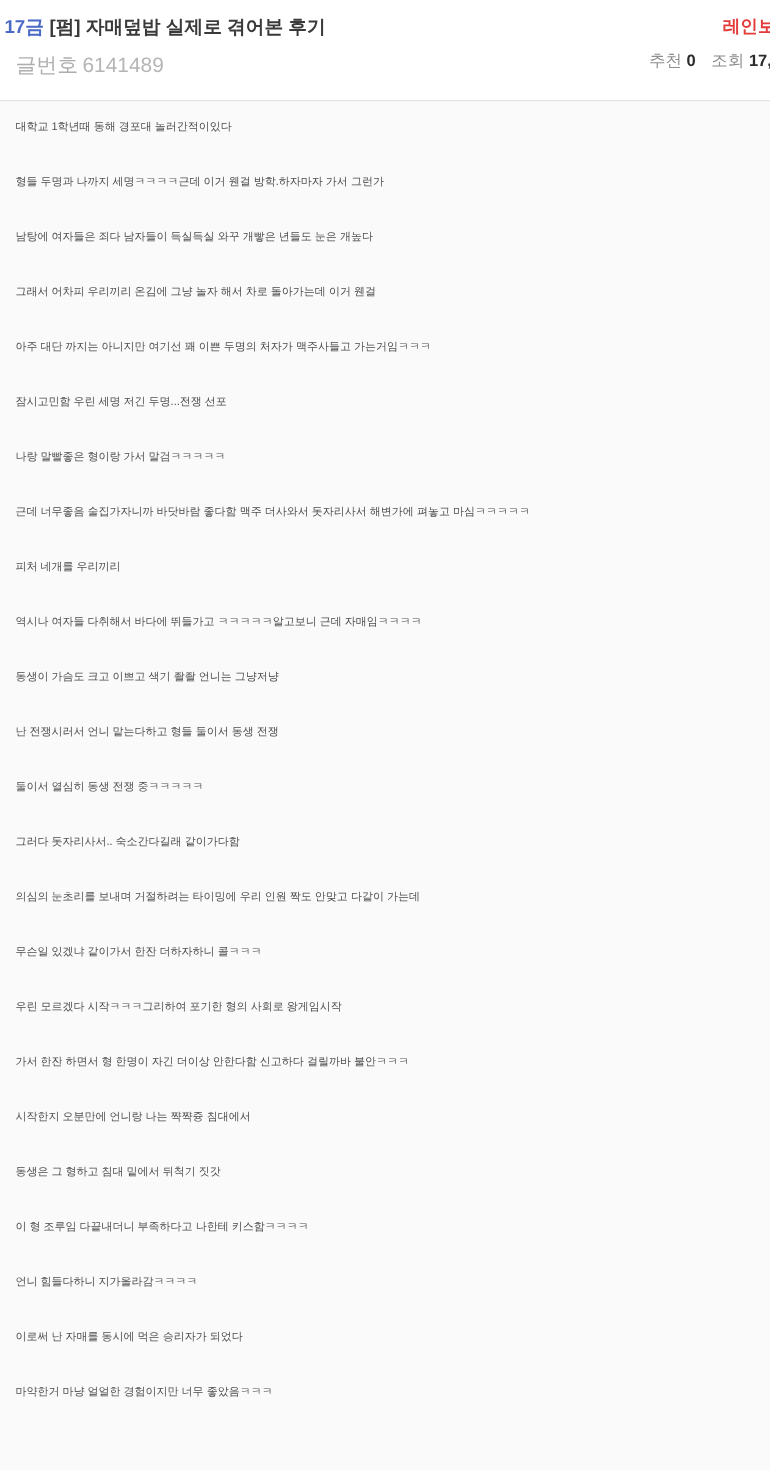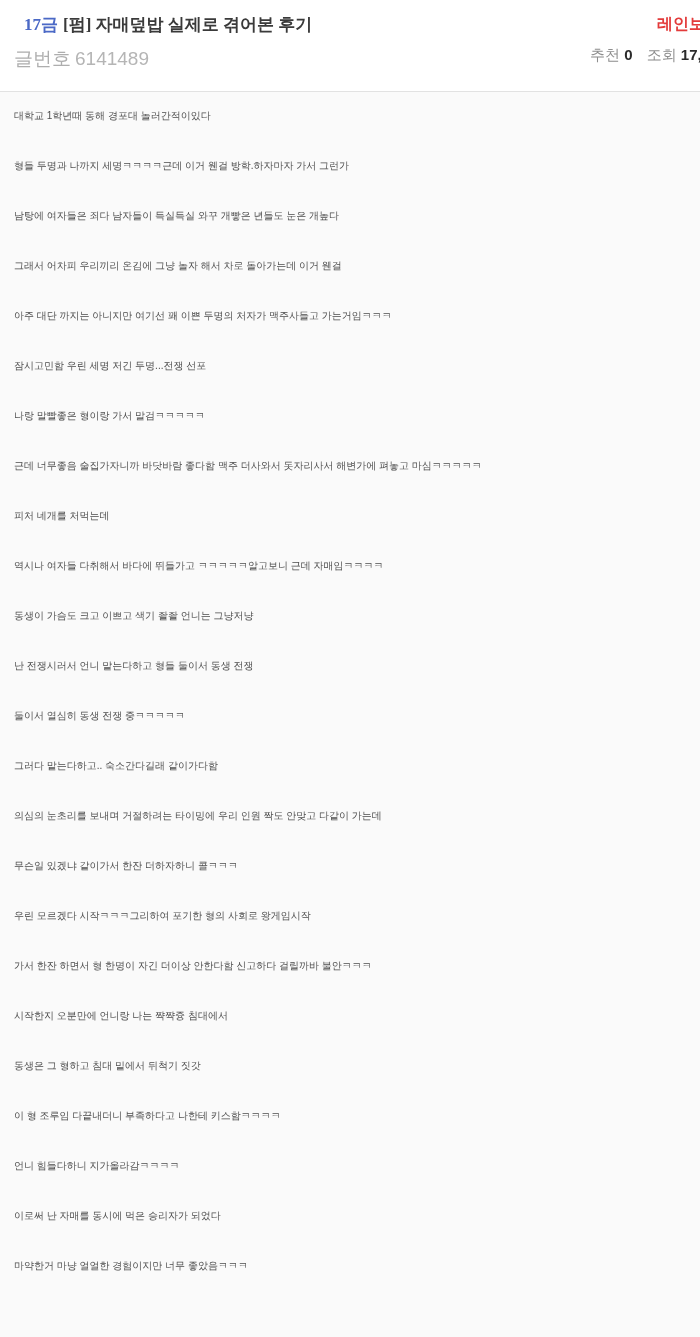--- a/index.html
+++ b/index.html
@@ -6,23 +6,23 @@
   body {
     width:700px; height:1337px;
     background:#ffffff;
     overflow:hidden;
     position:relative;
     font-family:"Liberation Sans", sans-serif;
   }
   
   .header { position:absolute; top:0; left:0; width:700px; height:91px; background:#ffffff; }
   .title-row {
-    position:absolute; top:13px; left:24px;
+    position:absolute; top:13px; left:4px;
     font-size:17px; font-weight:bold; color:#3a3a3a;
-    white-space:nowrap; letter-spacing:0;font-family:Liberation Serif, serif;
+    white-space:nowrap; letter-spacing:0;
   }
   .age-badge { color:#4b69c6; margin-right:5px; }
   .author {
     position:absolute; top:14px; left:657px;
     font-size:16px; font-weight:bold; color:#e33b3b;
     white-space:nowrap;
   }
   .postno-row {
     position:absolute; top:46px; left:14px;
     font-size:19px; color:#aeaeae; white-space:nowrap;
@@ -78,26 +78,26 @@
 
 <div class="content">
     <p>대학교 1학년때 동해 경포대 놀러간적이있다</p>
     <p>형들 두명과 나까지 세명ㅋㅋㅋㅋ근데 이거 웬걸 방학.하자마자 가서 그런가</p>
     <p>남탕에 여자들은 죄다 남자들이 득실득실 와꾸 개빻은 년들도 눈은 개높다</p>
     <p>그래서 어차피 우리끼리 온김에 그냥 놀자 해서 차로 돌아가는데 이거 웬걸</p>
     <p>아주 대단 까지는 아니지만 여기선 꽤 이쁜 두명의 처자가 맥주사들고 가는거임ㅋㅋㅋ</p>
     <p>잠시고민함 우린 세명 저긴 두명...전쟁 선포</p>
     <p>나랑 말빨좋은 형이랑 가서 말검ㅋㅋㅋㅋㅋ</p>
     <p>근데 너무좋음 술집가자니까 바닷바람 좋다함 맥주 더사와서 돗자리사서 해변가에 펴놓고 마심ㅋㅋㅋㅋㅋ</p>
-    <p>피처 네개를 처먹는데</p>
+    <p>피처 네개를 우리끼리</p>
     <p>역시나 여자들 다취해서 바다에 뛰들가고 ㅋㅋㅋㅋㅋ알고보니 근데 자매임ㅋㅋㅋㅋ</p>
     <p>동생이 가슴도 크고 이쁘고 색기 좔좔 언니는 그냥저냥</p>
     <p>난 전쟁시러서 언니 맡는다하고 형들 둘이서 동생 전쟁</p>
     <p>둘이서 열심히 동생 전쟁 중ㅋㅋㅋㅋㅋ</p>
-    <p>그러다 맡는다하고.. 숙소간다길래 같이가다함</p>
+    <p>그러다 돗자리사서.. 숙소간다길래 같이가다함</p>
     <p>의심의 눈초리를 보내며 거절하려는 타이밍에 우리 인원 짝도 안맞고 다같이 가는데</p>
     <p>무슨일 있겠냐 같이가서 한잔 더하자하니 콜ㅋㅋㅋ</p>
     <p>우린 모르겠다 시작ㅋㅋㅋ그리하여 포기한 형의 사회로 왕게임시작</p>
     <p>가서 한잔 하면서 형 한명이 자긴 더이상 안한다함 신고하다 걸릴까바 불안ㅋㅋㅋ</p>
     <p>시작한지 오분만에 언니랑 나는 쨕쨕즁 침대에서</p>
     <p>동생은 그 형하고 침대 밑에서 뒤척기 짓갓</p>
     <p>이 형 조루임 다끝내더니 부족하다고 나한테 키스함ㅋㅋㅋㅋ</p>
     <p>언니 힘들다하니 지가올라감ㅋㅋㅋㅋ</p>
     <p>이로써 난 자매를 동시에 먹은 승리자가 되었다</p>
     <p>마약한거 마냥 얼얼한 경험이지만 너무 좋았음ㅋㅋㅋ</p>

